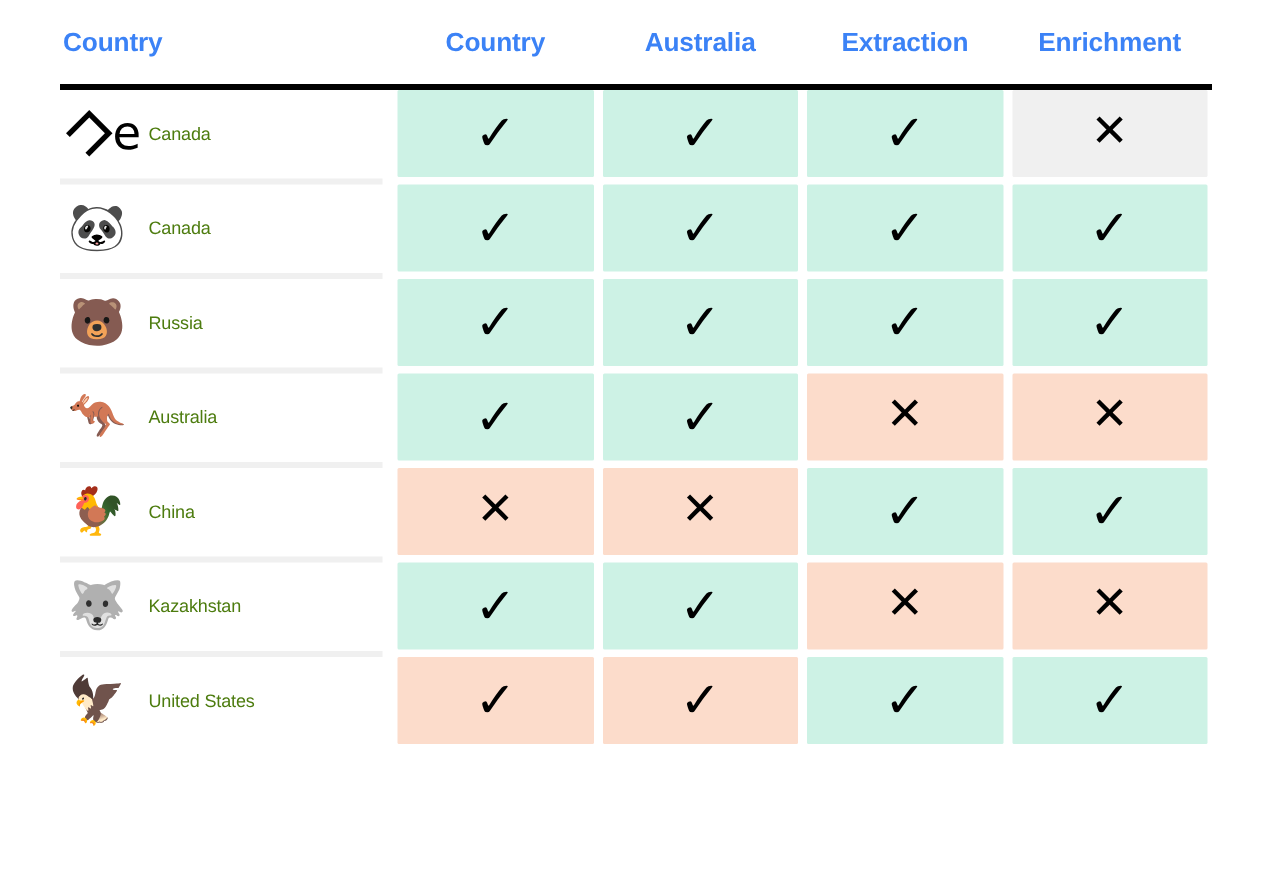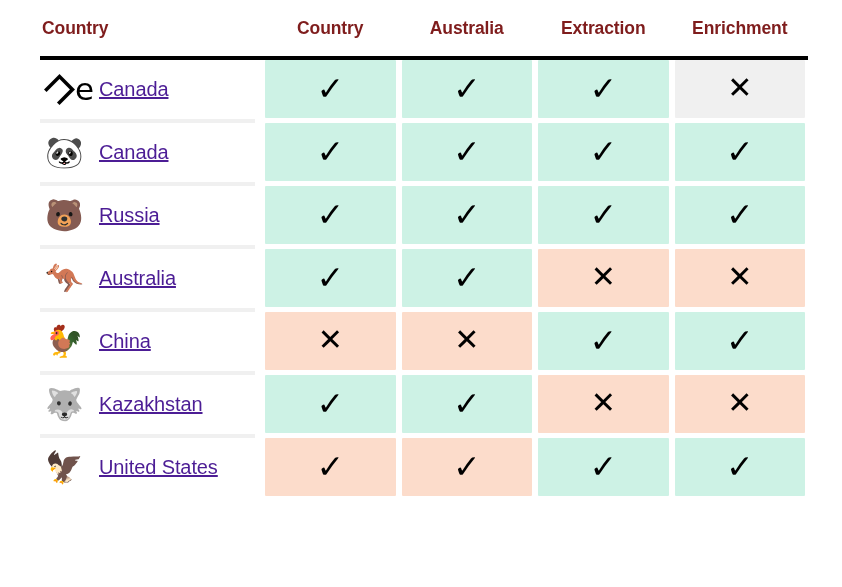--- a/index.html
+++ b/index.html
@@ -34,21 +34,21 @@
 
   col.c-country { width: 222px; }
   col.c-mark    { width: 136.5px; }
 
   
   thead th {
     padding: 0 0 16px 0;
     vertical-align: bottom;
     font-size: 17.5px;
     font-weight: bold;
-    color: #7f1d1d;
+    color: #3b82f6;
     letter-spacing: -0.1px;
   }
   thead th.h-country {
     text-align: left;
     padding-left: 2px;
   }
   thead th.h-mark {
     text-align: center;
   }
 
@@ -83,25 +83,24 @@
   }
   .flag-emoji {
     font-size: 31px;
     line-height: 1;
     width: 42px;
     text-align: center;
     flex: 0 0 42px;
     font-family: "DejaVu Sans", sans-serif;
   }
   .country-name {
-    font-size: 20px;
-    color: #4c1d95;
+    font-size: 12px;
+    color: #4d7c0f;
     letter-spacing: -0.1px;
     white-space: nowrap;
-    text-decoration: underline;
   }
 
   
   .sep-row td {
     padding: 0;
     height: 5px;
   }
   .sep-line {
     height: 4px;
     background: #f0f0f0;

